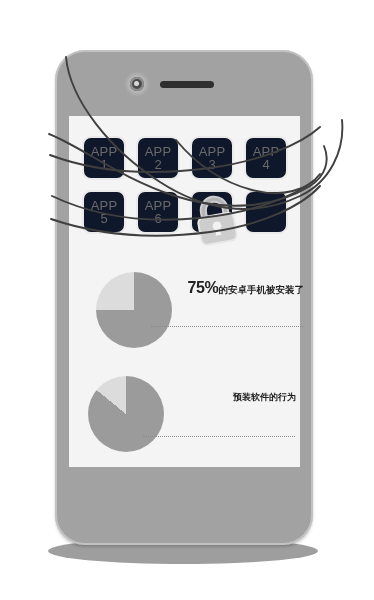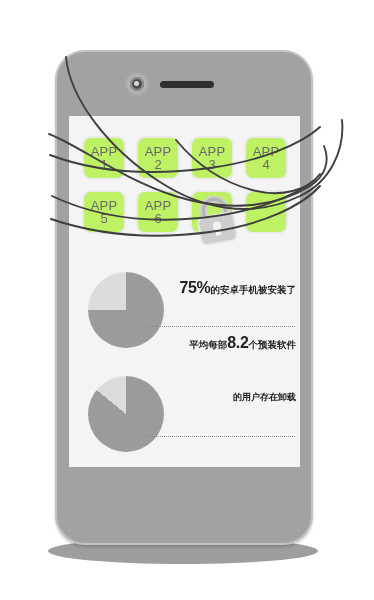--- a/index.html
+++ b/index.html
@@ -85,21 +85,21 @@
     left: 82px; top: 136px;
     width: 206px;
     display: grid;
     grid-template-columns: repeat(4, 44px);
     grid-template-rows: repeat(2, 44px);
     gap: 10px 10px;
   }
   .app-tile {
     width: 44px; height: 44px;
     border-radius: 9px;
-    background: #bef264;
+    background: #0f172a;
     border: 2px solid #eaeaea;
     box-sizing: border-box;
     display: flex;
     flex-direction: column;
     align-items: center;
     justify-content: center;
     color: #6a6a6a;
   }
   .app-tile .app-word {
     font-size: 13px;
@@ -130,21 +130,21 @@
     pointer-events: none;
   }
 
   
   .stat-block {
     position: absolute;
     left: 69px;
     width: 231px;
     height: 96px;
   }
-  #stat-1 { top: 268px; }
+  #stat-1 { top: 268px; margin-left: 8px; }
   #stat-2 { top: 372px; }
 
   .pie {
     position: absolute;
     left: 19px; top: 4px;
     width: 76px; height: 76px;
     border-radius: 50%;
   }
   .stat-text {
     position: absolute;
@@ -263,26 +263,23 @@
   </svg>
 
   <div class="stat-block" id="stat-1">
     <div class="pie" style="background: conic-gradient(from 0deg, #9b9b9b 0deg 270deg, #dcdcdc 270deg 360deg);"></div>
     <div class="stat-text" style="top: 12px;">
       <div class="line-main">
         <span class="big">75%</span><span>的安卓手机被安装了</span>
       </div>
     </div>
     <div class="divider" style="left: 74px; top: 58px; width: 152px;"></div>
-    <div class="line-extra" style="top: 66px;">
-      <span>平均每部</span><span class="big">8.2</span><span>个预装软件</span>
-    </div>
   </div>
 
   <div class="stat-block" id="stat-2">
     <div class="pie" style="background: conic-gradient(from 0deg, #9b9b9b 0deg 309.2deg, #dcdcdc 309.2deg 360deg);"></div>
     <div class="stat-text" style="top: 18px;">
-      <div class="line-sub">的用户存在卸载</div>
+      <div class="line-sub">预装软件的行为</div>
     </div>
     <div class="divider" style="left: 74px; top: 64px; width: 152px;"></div>
   </div>
 
 </div>
 
 </body></html>

